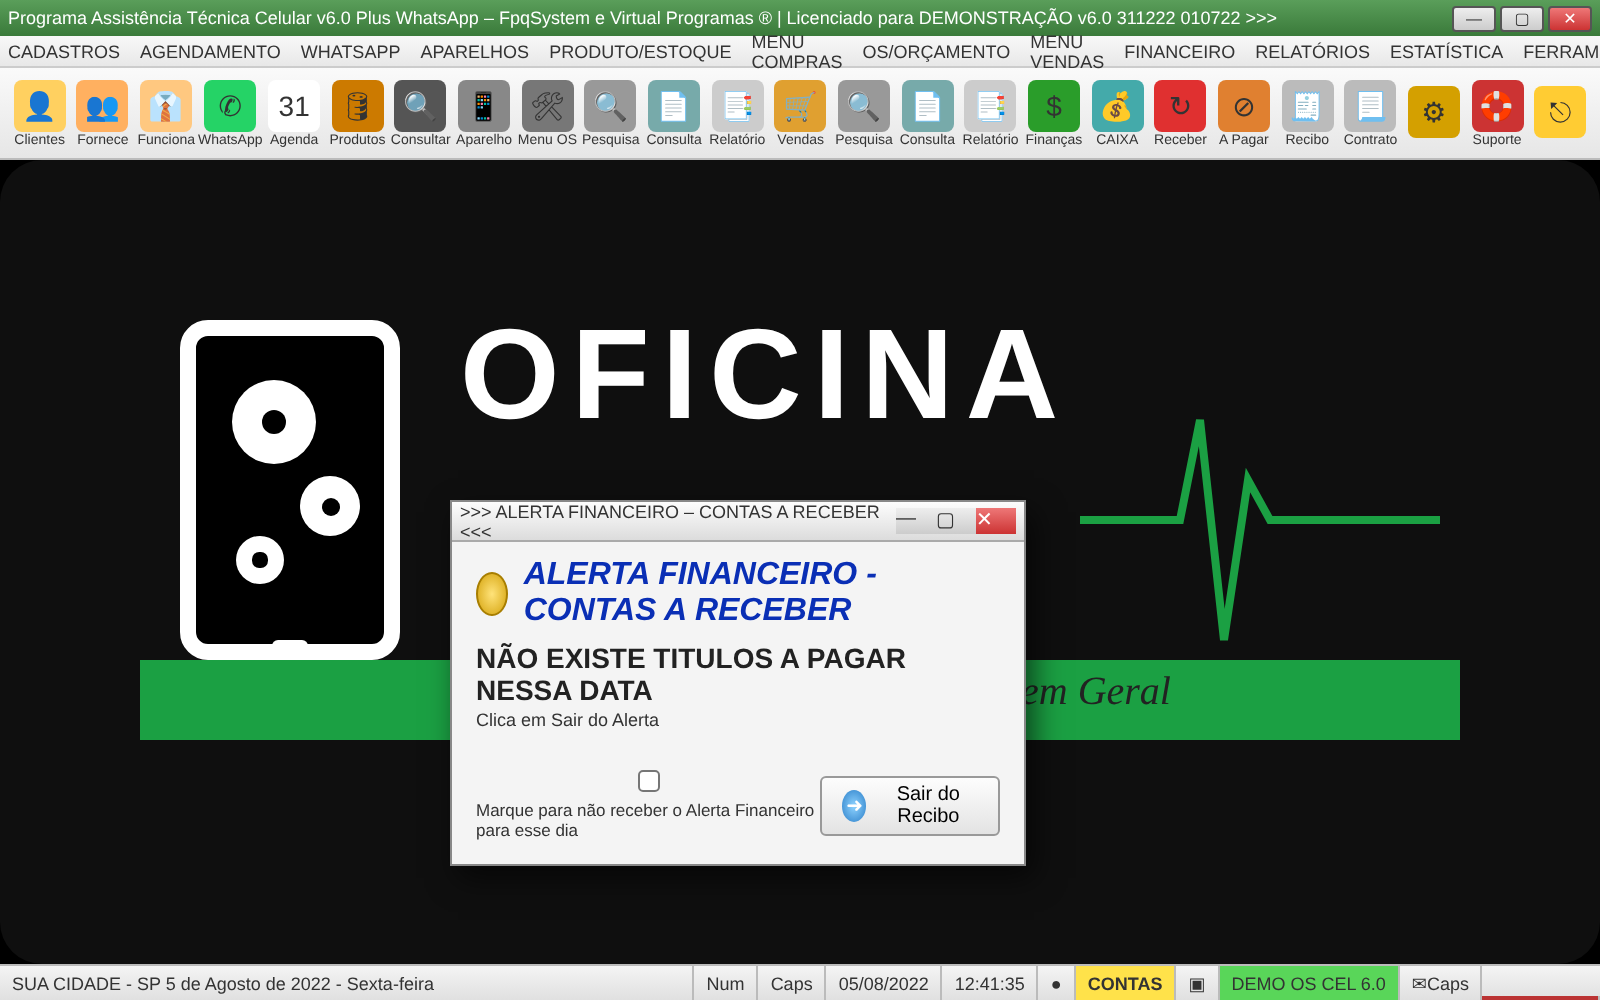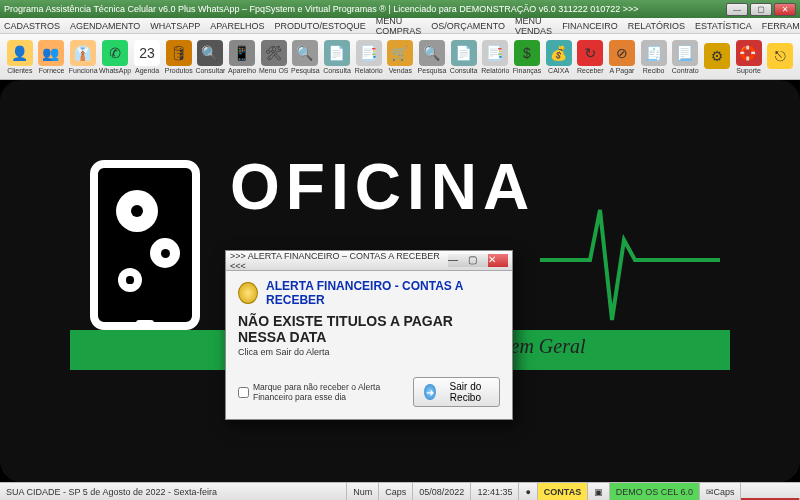--- a/index.html
+++ b/index.html
@@ -36,25 +36,25 @@
 .ekg { position:absolute; right:10px; top:60px; width:180px; height:140px; }
 .ekg svg { width:100%; height:100%; }
 
 .dialog { position:absolute; left:225px; top:170px; width:288px; background:#f0f0f0; border:1px solid #888; box-shadow:4px 6px 14px rgba(0,0,0,.6); font-size:10px; }
 .dialog .dlg-titlebar { height:20px; background:linear-gradient(#fdfdfd,#dcdcdc); border-bottom:1px solid #aaa; display:flex; align-items:center; padding:0 4px; }
 .dlg-titlebar .dlg-title { flex:1; font-size:9px; color:#333; }
 .dlg-titlebar .win-btn { width:20px; height:13px; }
 .dialog .dlg-body { padding:8px 12px 12px; background:#f4f4f4; }
 .dlg-header { display:flex; align-items:center; gap:8px; margin-bottom:6px; }
 .dlg-header .coin { width:22px; height:22px; border-radius:50%; background:radial-gradient(#ffe37a,#d4a20b); border:1px solid #a87e00; }
-.dlg-header .htxt { color:#0a2fb5; font-weight:bold; font-size:12px; }
+.dlg-header .htxt { color:#0a2fb5; font-weight:bold; font-style:italic; font-size:16px; }
 .dlg-msg1 { font-weight:bold; font-size:14px; color:#222; margin:6px 0 2px; }
 .dlg-msg2 { font-size:9px; color:#333; margin-bottom:20px; }
 .dlg-row { display:flex; align-items:center; justify-content:space-between; }
-.chk { display:flex; align-items:center; gap:4px; font-size:8.5px; color:#333; }
+.chk { display:flex; align-items:center; gap:4px; font-size:8.5px; color:#333;flex-direction:column; }
 .chk input { width:11px; height:11px; }
 .sair-btn { display:flex; align-items:center; gap:6px; padding:3px 10px; background:linear-gradient(#fdfdfd,#e3e3e3); border:1px solid #999; border-radius:3px; cursor:pointer; font-size:10px; }
 .sair-btn .arrow { width:16px; height:16px; border-radius:50%; background:radial-gradient(#8fd3ff,#2a7ec8); display:flex; align-items:center; justify-content:center; color:#fff; font-size:10px; }
 
 .statusbar { position:absolute; bottom:0; left:0; right:0; height:18px; background:linear-gradient(#f4f4f4,#e0e0e0); border-top:1px solid #bbb; display:flex; align-items:center; font-size:9px; color:#333; }
 .statusbar .cell { padding:0 6px; border-right:1px solid #bbb; height:100%; display:flex; align-items:center; white-space:nowrap; }
 .statusbar .flex { flex:1; }
 .statusbar .master { background:#ffe24a; font-weight:bold; }
 .statusbar .demo { background:#59d659; }
 .statusbar .fpq { background:#b33; color:#fff;margin-top:30px; }
@@ -100,21 +100,21 @@
     </div>
     <div class="tbtn">
       <div class="ico" style="background: rgb(255, 200, 128);">👔</div>
       <div class="tlabel">Funciona</div>
     </div>
     <div class="tbtn">
       <div class="ico" style="background: rgb(37, 211, 102);">✆</div>
       <div class="tlabel">WhatsApp</div>
     </div>
     <div class="tbtn">
-      <div class="ico" style="background: rgb(255, 255, 255);">23</div>
+      <div class="ico" style="background: rgb(255, 255, 255);">31</div>
       <div class="tlabel">Agenda</div>
     </div>
     <div class="tbtn">
       <div class="ico" style="background: rgb(204, 122, 0);">🛢</div>
       <div class="tlabel">Produtos</div>
     </div>
     <div class="tbtn">
       <div class="ico" style="background: rgb(85, 85, 85);">🔍</div>
       <div class="tlabel">Consultar</div>
     </div>

